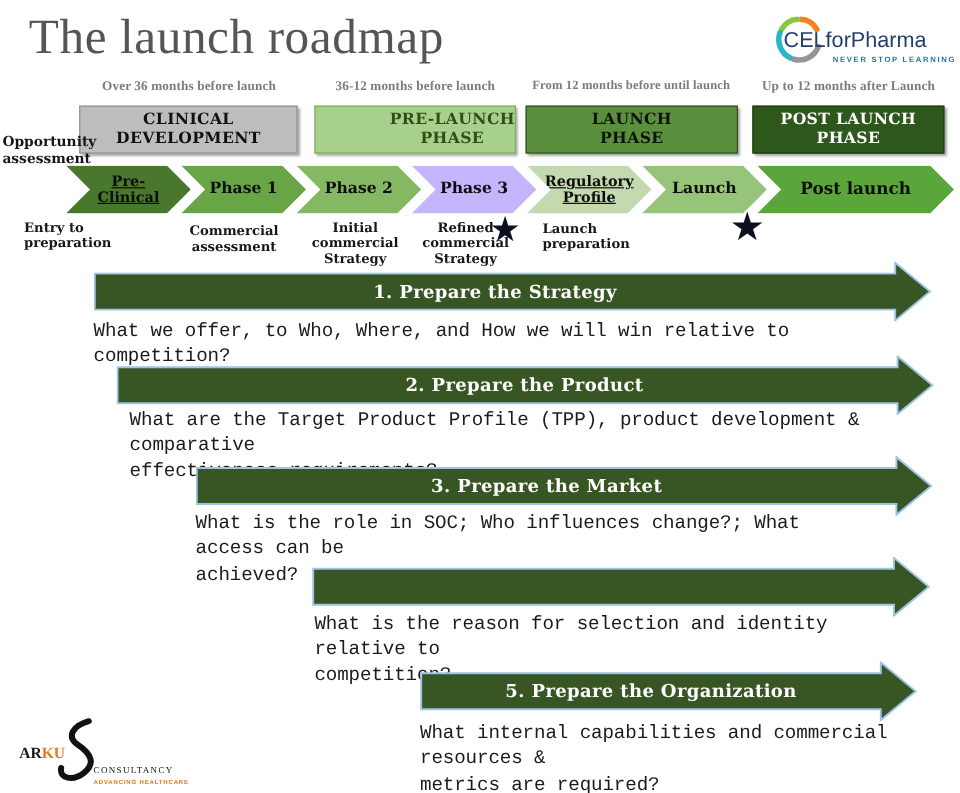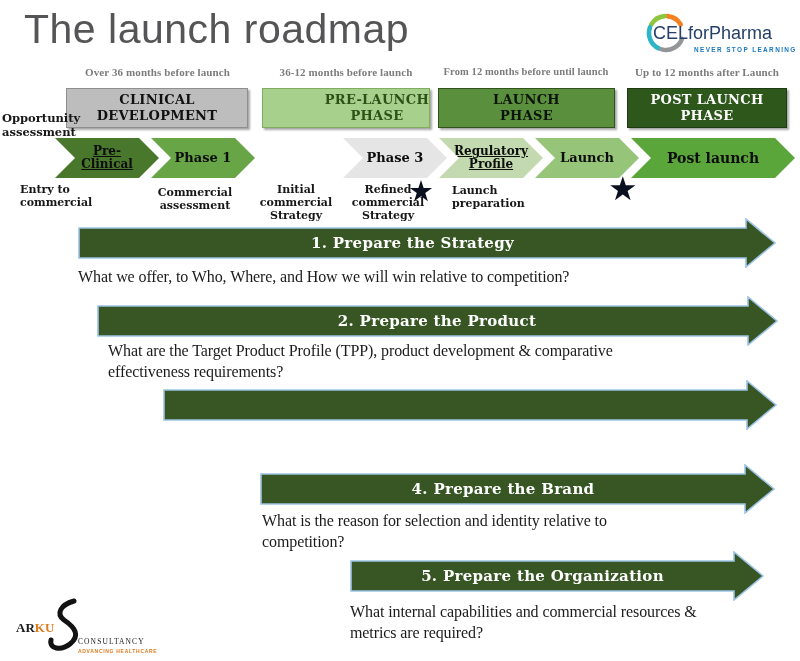--- a/index.html
+++ b/index.html
@@ -1,21 +1,21 @@
 <!DOCTYPE html>
 <html><head>
 <meta charset="utf-8">
 <style>
   html,body{margin:0;padding:0;background:#fff;}
   .slide{position:relative;width:800px;height:661px;background:#ffffff;overflow:hidden;
          font-family:"DejaVu Serif",serif;}
   .abs{position:absolute;}
 
   
-  .title{left:24px;top:6px;font-family:Liberation Sans, sans-serif;font-size:41px;
+  .title{left:24px;top:6px;font-family:Liberation Serif, serif;font-size:41px;
          color:#555557;letter-spacing:.5px;}
 
   
   .period{top:66px;font-family:"Liberation Serif",serif;font-weight:bold;font-size:11px;
           color:#7c7c7c;text-align:center;letter-spacing:.1px;white-space:nowrap;}
 
   
   .pbox{top:88px;height:38px;display:flex;align-items:center;justify-content:center;
         box-shadow:2px 2px 2px rgba(0,0,0,.35);}
   .pbox span{white-space:pre-line;text-align:center;font-weight:bold;font-size:13px;
@@ -39,21 +39,21 @@
   .ctr{text-align:center;}
 
   .star{color:#0b1020;line-height:1;}
 
   
   .ws{height:50px;}
   .ws svg{position:absolute;left:0;top:0;}
   .ws-label{position:absolute;left:0;right:30px;top:10px;height:30px;line-height:30px;
             text-align:center;color:#ffffff;font-weight:bold;font-size:15px;letter-spacing:.3px;}
 
-  .question{font-family:Liberation Serif, serif;font-size:16px;line-height:1.33;
+  .question{font-family:Liberation Mono, monospace;font-size:16px;line-height:1.33;
             color:#1b1b1b;white-space:pre-line;letter-spacing:-0.1px;}
 
   .logo-text{font-family:"Liberation Sans",sans-serif;}
 </style>
 </head>
 <body>
 
 <div class="slide">
 
   <div class="abs title">The launch roadmap</div>
@@ -94,36 +94,39 @@
   <div class="abs sub" style="left:2px;top:112px;width:92px;font-size:11.5px;">Opportunity
 assessment</div>
 
   <div class="abs chev small" style="left: 55px; width: 104px; background-color: rgb(73, 119, 43);">
     <span>Pre-
 Clinical</span>
     </div>
   <div class="abs chev" style="left: 151px; width: 104px; background-color: rgb(104, 165, 70);">
     <span>Phase 1</span>
     </div>
-  <div class="abs chev" style="left: 343px; width: 104px; background-color: #e5e5e5;">
+  <div class="abs chev" style="left: 247px; width: 104px; background-color: rgb(132, 184, 99);">
+    <span>Phase 2</span>
+    </div>
+  <div class="abs chev" style="left: 343px; width: 104px; background-color: #c4b5fd;">
     <span>Phase 3</span>
     </div>
   <div class="abs chev small" style="left: 439px; width: 104px; background-color: rgb(195, 218, 176);">
     <span>Regulatory
 Profile</span>
     </div>
   <div class="abs chev" style="left: 535px; width: 104px; background-color: rgb(150, 196, 121);">
     <span>Launch</span>
     </div>
   <div class="abs chev" style="left: 631px; width: 164px; background-color: rgb(91, 166, 58);">
     <span style="font-size:14px;">Post launch</span>
     </div>
 
   <div class="abs sub" style="left:20px;top:183px;width:95px;">Entry to
-commercial</div>
+preparation</div>
   <div class="abs sub ctr" style="left:140px;top:186px;width:110px;">Commercial
 assessment</div>
   <div class="abs sub ctr" style="left:248px;top:183px;width:96px;">Initial
 commercial
 Strategy</div>
   <div class="abs sub ctr" style="left:340px;top:183px;width:96px;">Refined
 commercial
 Strategy</div>
   <div class="abs sub" style="left:452px;top:184px;width:100px;">Launch
 preparation</div>
@@ -145,27 +148,29 @@
     </svg>
     <div class="ws-label">2. Prepare the Product</div>
   </div>
   <div class="abs question" style="left:108px;top:340px;width:610px;">What are the Target Product Profile (TPP), product development &amp; comparative
 effectiveness requirements?</div>
 
   <div class="abs ws" style="left:163px;top:380px;width:615px;">
     <svg width="615" height="50" viewBox="0 0 615 50">
       <path d="M1,10 H584 V1 L613,25 L584,49 V40 H1 Z" stroke="#9dc3e6" stroke-width="1.6" style="fill: rgb(55, 86, 35);"></path>
     </svg>
+    <div class="ws-label">3. Prepare the Market</div>
   </div>
+  <div class="abs question" style="left:163px;top:426px;width:520px;">What is the role in SOC; Who influences change?; What access can be
+achieved?</div>
 
   <div class="abs ws" style="left:260px;top:464px;width:516px;">
     <svg width="516" height="50" viewBox="0 0 516 50">
       <path d="M1,10 H485 V1 L514,25 L485,49 V40 H1 Z" stroke="#9dc3e6" stroke-width="1.6" style="fill: rgb(55, 86, 35);"></path>
     </svg>
-    <div class="ws-label">4. Prepare the Brand</div>
   </div>
   <div class="abs question" style="left:262px;top:510px;width:470px;">What is the reason for selection and identity relative to
 competition?</div>
 
   <div class="abs ws" style="left:350px;top:551px;width:415px;">
     <svg width="415" height="50" viewBox="0 0 415 50">
       <path d="M1,10 H384 V1 L413,25 L384,49 V40 H1 Z" stroke="#9dc3e6" stroke-width="1.6" style="fill: rgb(55, 86, 35);"></path>
     </svg>
     <div class="ws-label">5. Prepare the Organization</div>
   </div>

